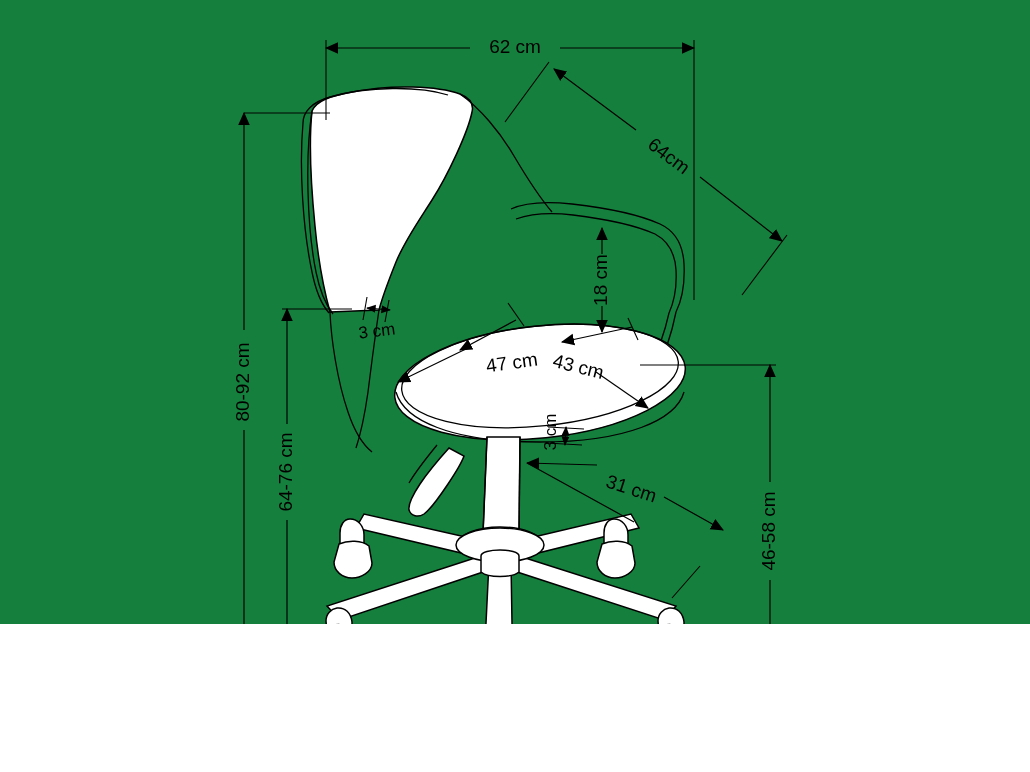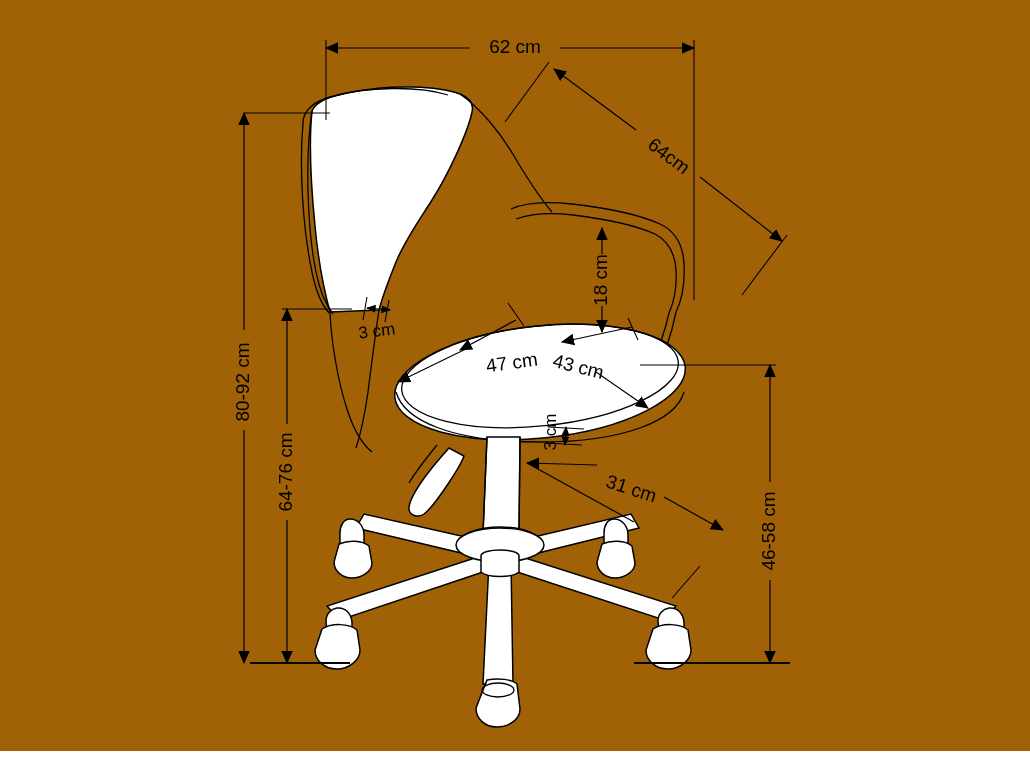--- a/index.html
+++ b/index.html
@@ -6,22 +6,22 @@
     margin: 0;
     padding: 0;
     background: #ffffff;
   }
   body {
     font-family: "Liberation Sans", sans-serif;
   }
   #stage {
     position: relative;
     width: 1030px;
-    height: 751px;
-    background: #a16207;
+    height: 624px;
+    background: #15803d;
     overflow: hidden;
   }
   #drawing {
     position: absolute;
     left: 0;
     top: 0;
     width: 1030px;
     height: 772px;
   }
   .dim-text {

